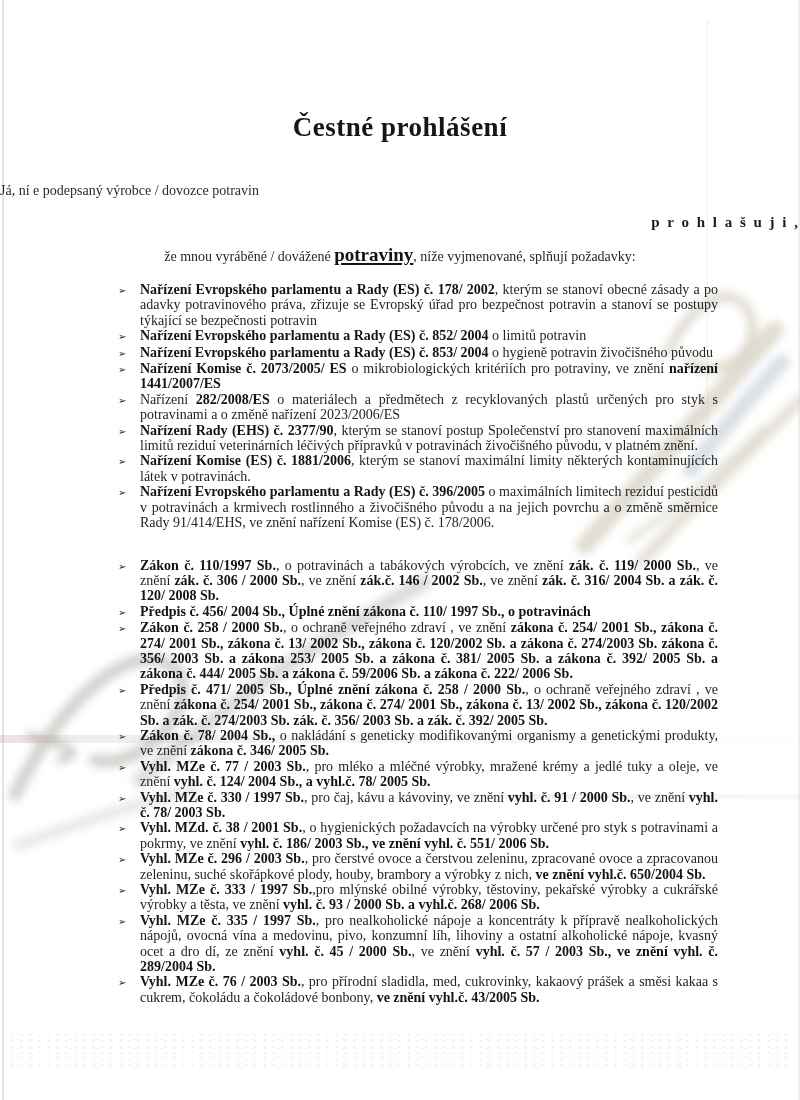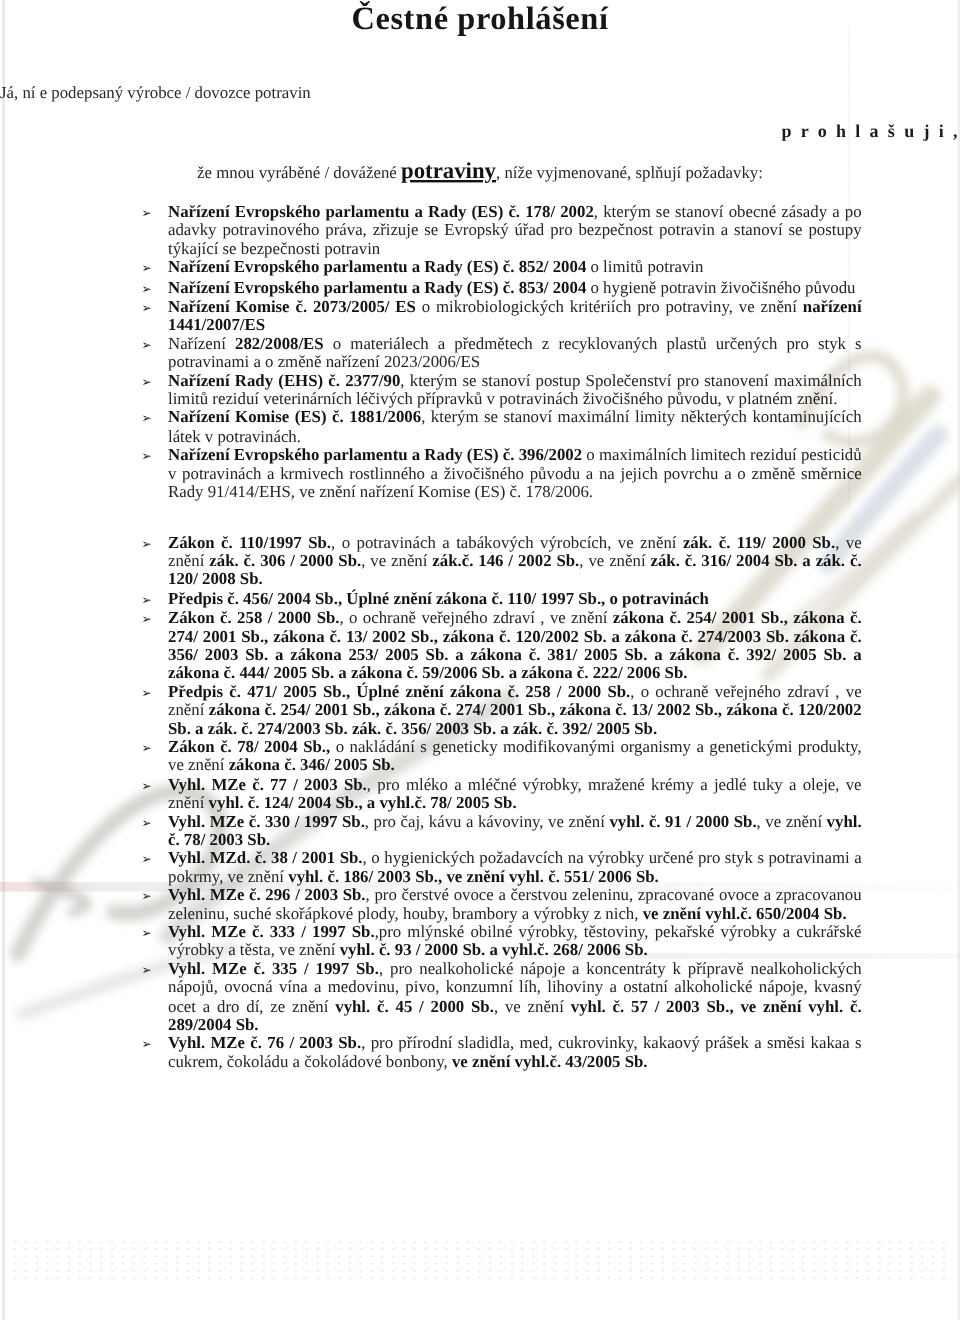--- a/index.html
+++ b/index.html
@@ -7,21 +7,21 @@
     position:relative;
     width:800px;height:1100px;
     background:#ffffff;
     overflow:hidden;
     font-family:"Liberation Serif", serif;
     color:var(--ink,#1f1f1f);
   }
   .watermark{position:absolute;left:0;top:0;z-index:0;pointer-events:none;}
   .content{position:relative;z-index:2;}
   .title{
-    margin:0;
+    margin:0;padding-top:112px;
     text-align:center;
     font-size:27px;font-weight:bold;letter-spacing:.5px;
     color:#161616;
   }
   .salutation{
     margin:40px 0 0 0;
     text-align:left;
     font-size:14px;color:#2a2a2a;
   }
   .declaration{
@@ -143,21 +143,21 @@
         <div class="item">
           <span class="bullet">➢</span>
           <p class="itext"><span class="bold">Nařízení Rady (EHS) č. 2377/90</span><span>, kterým se stanoví postup Společenství pro stanovení maximálních limitů reziduí veterinárních léčivých přípravků v potravinách živočišného původu, v platném znění.</span></p>
         </div>
         <div class="item">
           <span class="bullet">➢</span>
           <p class="itext"><span class="bold">Nařízení Komise (ES) č. 1881/2006</span><span>, kterým se stanoví maximální limity některých kontaminujících látek v potravinách.</span></p>
         </div>
         <div class="item">
           <span class="bullet">➢</span>
-          <p class="itext"><span class="bold">Nařízení Evropského parlamentu a Rady (ES) č. 396/2002</span><span> o maximálních limitech reziduí pesticidů v potravinách a krmivech rostlinného a živočišného původu a na jejich povrchu a o změně směrnice Rady 91/414/EHS, ve znění nařízení Komise (ES) č. 178/2006.</span></p>
+          <p class="itext"><span class="bold">Nařízení Evropského parlamentu a Rady (ES) č. 396/2005</span><span> o maximálních limitech reziduí pesticidů v potravinách a krmivech rostlinného a živočišného původu a na jejich povrchu a o změně směrnice Rady 91/414/EHS, ve znění nařízení Komise (ES) č. 178/2006.</span></p>
         </div>
       </div>
     <div class="list list-2">
         <div class="item">
           <span class="bullet">➢</span>
           <p class="itext"><span class="bold">Zákon č. 110/1997 Sb.</span><span>, o potravinách a tabákových výrobcích, ve znění </span><span class="bold">zák. č. 119/ 2000 Sb.</span><span>, ve znění </span><span class="bold">zák. č. 306 / 2000 Sb.</span><span>, ve znění </span><span class="bold">zák.č. 146 / 2002 Sb.</span><span>, ve znění </span><span class="bold">zák. č. 316/ 2004 Sb. a zák. č. 120/ 2008 Sb.</span></p>
         </div>
         <div class="item">
           <span class="bullet">➢</span>
           <p class="itext"><span class="bold">Předpis č. 456/ 2004 Sb., Úplné znění zákona č. 110/ 1997 Sb., o potravinách</span></p>

